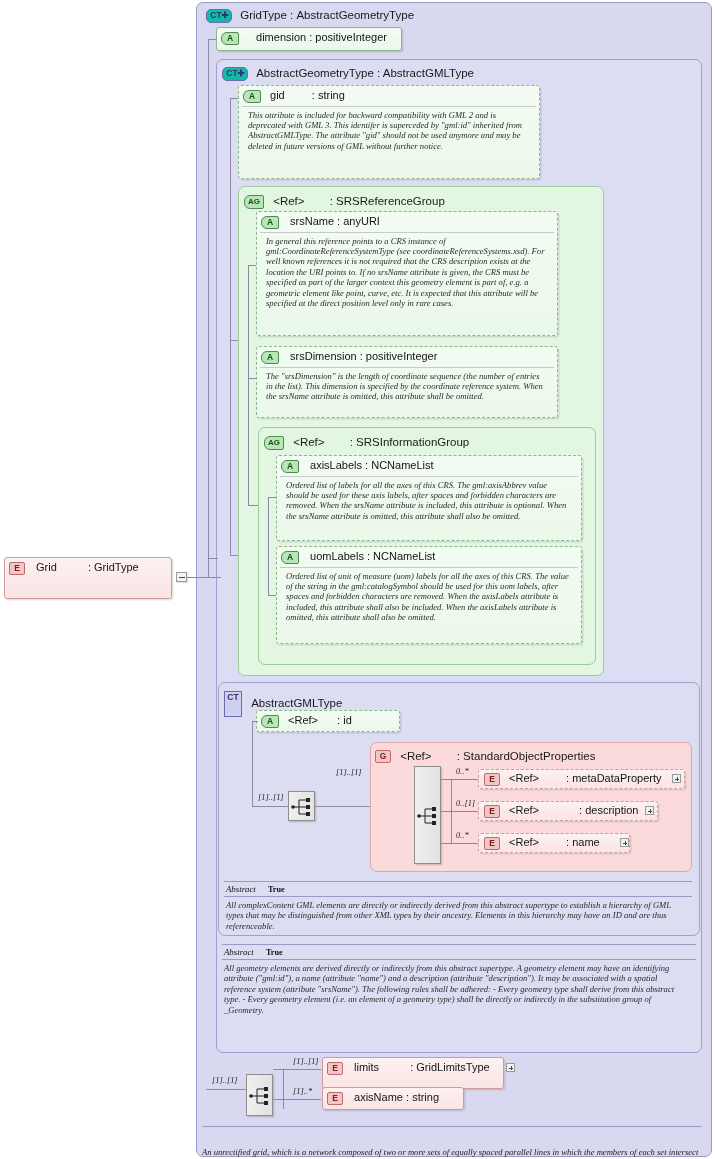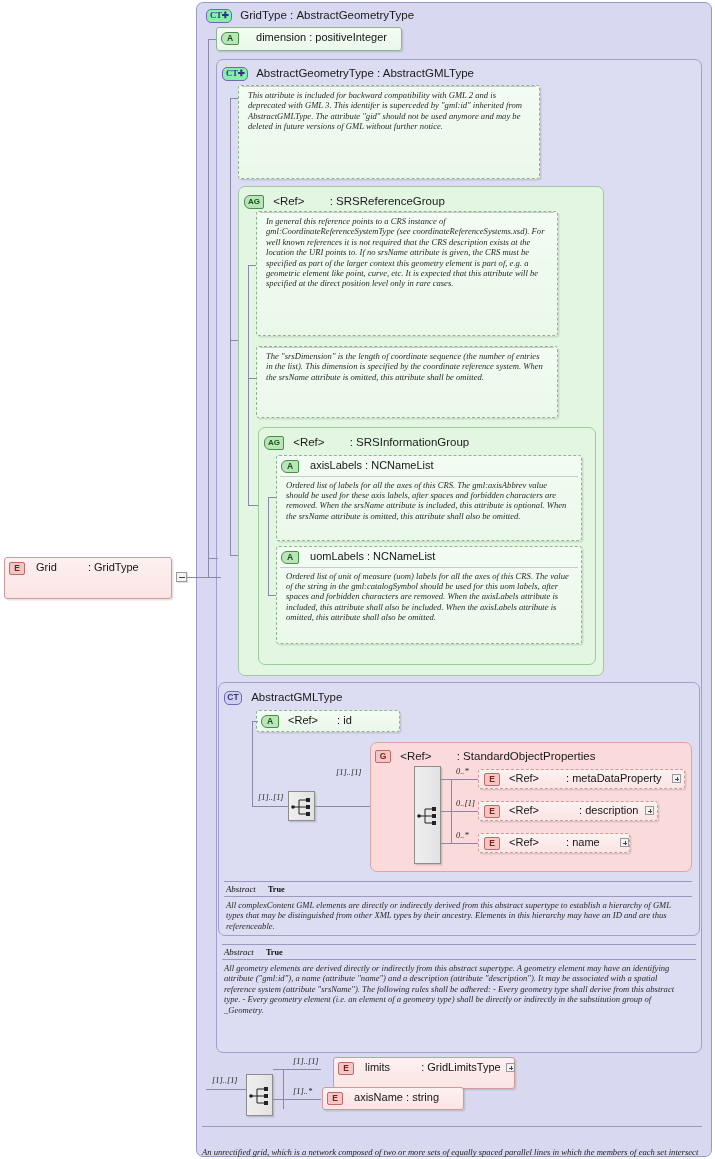--- a/index.html
+++ b/index.html
@@ -21,24 +21,24 @@
   .hdr .nm { font-weight:normal; }
 
   
   .chip {
     display:inline-block; vertical-align:middle;
     font-size:8.5px; font-weight:bold; line-height:11px;
     text-align:center; letter-spacing:0px;
   }
   .chip-ct {
     width:26px; height:14px; border:1.4px solid #6b6bb5; border-radius:5px;
-    background:#86efac; color:#33337a; padding-left:1px;font-family:Liberation Serif, serif;
+    background:#14b8a6; color:#33337a; padding-left:1px;
   }
   .chip-ct2 {
-    width:18px; height:14px; border:1.4px solid #6b6bb5; border-radius:5px;
+    width:18px; height:26px; border:1.4px solid #6b6bb5; border-radius:0;
     background:#cfcfee; color:#33337a;
   }
   .chip-a {
     width:18px; height:13px; border:1.3px solid #4d8c4d; border-radius:6px 2px 2px 6px;
     background:#b7e6b7; color:#1d4d1d; font-size:8.5px; line-height:11px;
   }
   .chip-ag {
     width:20px; height:14px; border:1.3px solid #4d8c4d; border-radius:6px 2px 2px 6px;
     background:#b7e6b7; color:#1d4d1d; font-size:8px; line-height:11px;
   }
@@ -154,42 +154,55 @@
 </div>
 
 <div class="box ct-box2" style="left:216px; top:59px; width:486px; height:994px;"></div>
 
 <div style="position:absolute; left:222px; top:63px;" class="hdr">
   <span class="chip chip-ct">CT✚</span>
   <span class="nm" style="margin-left:5px;">AbstractGeometryType : AbstractGMLType</span>
 </div>
 
 <div class="node node-attr" style="left:238px; top:85px; width:302px; height:94px;">
+  <div class="node-title">
+    <span class="chip chip-a">A</span>
+    <span style="margin-left:6px;">gid</span>
+    <span class="t2" style="margin-left:24px;">: string</span>
+  </div>
   <div class="anno">This attribute is included for backward compatibility with GML 2 and is deprecated with GML 3.
 This identifer is superceded by "gml:id" inherited from AbstractGMLType. The attribute "gid" should not be used
 anymore and may be deleted in future versions of GML without further notice.</div>
 </div>
 
 <div class="box ag-box" style="left:238px; top:186px; width:366px; height:490px;"></div>
 
 <div style="position:absolute; left:244px; top:191px;" class="hdr">
   <span class="chip chip-ag">AG</span>
   <span style="margin-left:6px;">&lt;Ref&gt;</span>
   <span style="margin-left:22px;">: SRSReferenceGroup</span>
 </div>
 
 <div class="node node-attr" style="left:256px; top:211px; width:302px; height:125px;">
+  <div class="node-title">
+    <span class="chip chip-a">A</span>
+    <span style="margin-left:8px;">srsName : anyURI</span>
+  </div>
   <div class="anno">In general this reference points to a CRS instance of gml:CoordinateReferenceSystemType
 (see coordinateReferenceSystems.xsd). For well known references it is not required that the CRS description exists at the
 location the URI points to. If no srsName attribute is given, the CRS must be specified as part of the larger context this
 geometry element is part of, e.g. a geometric element like point, curve, etc. It is expected that this attribute will be specified
 at the direct position level only in rare cases.</div>
 </div>
 
 <div class="node node-attr" style="left:256px; top:346px; width:302px; height:72px;">
+  <div class="node-title">
+    <span class="chip chip-a">A</span>
+    <span style="margin-left:8px;">srsDimension : positiveInteger</span>
+  </div>
   <div class="anno">The "srsDimension" is the length of coordinate sequence (the number of entries in the list). This dimension is
 specified by the coordinate reference system. When the srsName attribute is omitted, this attribute shall be omitted.</div>
 </div>
 
 <div class="box ag-box" style="left:258px; top:427px; width:338px; height:238px;"></div>
 
 <div style="position:absolute; left:264px; top:432px;" class="hdr">
   <span class="chip chip-ag">AG</span>
   <span style="margin-left:6px;">&lt;Ref&gt;</span>
   <span style="margin-left:22px;">: SRSInformationGroup</span>
@@ -349,21 +362,21 @@
 </div>
 <div class="card" style="left:212px; top:1076px;">[1]..[1]</div>
 
 <div class="ln lnv" style="left:283px; top:1069px; height:40px;"></div>
 <div class="ln lnh" style="left:273px; top:1069px; width:48px;"></div>
 <div class="ln lnh" style="left:273px; top:1099px; width:48px;"></div>
 
 <div class="card" style="left:293px; top:1057px;">[1]..[1]</div>
 <div class="card" style="left:293px; top:1087px;">[1]..*</div>
 
-<div class="node node-elem solid" style="left:333px; top:1057px; width:182px; height:32px;">
+<div class="node node-elem solid" style="left:322px; top:1057px; width:182px; height:32px;">
   <div class="node-title">
     <span class="chip chip-e">E</span>
     <span style="margin-left:8px;">limits</span>
     <span style="margin-left:28px;">: GridLimitsType</span>
   </div>
 </div>
 <div class="plus" style="left:506px; top:1063px;"></div>
 
 <div class="node node-elem solid" style="left:322px; top:1087px; width:142px; height:23px;">
   <div class="node-title">

